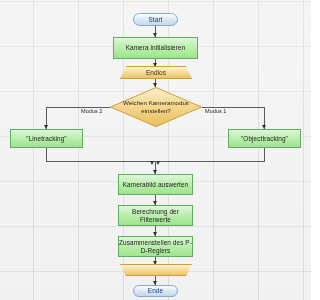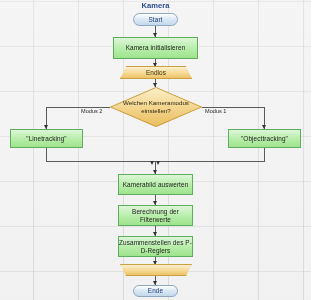--- a/index.html
+++ b/index.html
@@ -143,21 +143,20 @@
     color: #2b4f93;
     z-index: 7;
   }
 </style>
 </head>
 <body>
 
 <div id="canvas">
   <div id="grid-veil"></div>
 
-  <div id="chart-title">Kamera</div>
 
   <div class="node terminator" style="left:133px; top:13px; width:45px; height:13px;">
     <span>Start</span>
   </div>
 
   <div class="line vline" style="left:155px; top:26px; height:11px;"></div>
   <div class="arrow" style="left:153px; top:33px;"></div>
 
   <div class="node process" style="left:113px; top:37px; width:85px; height:22px;">
     <span>Kamera initialisieren</span>

